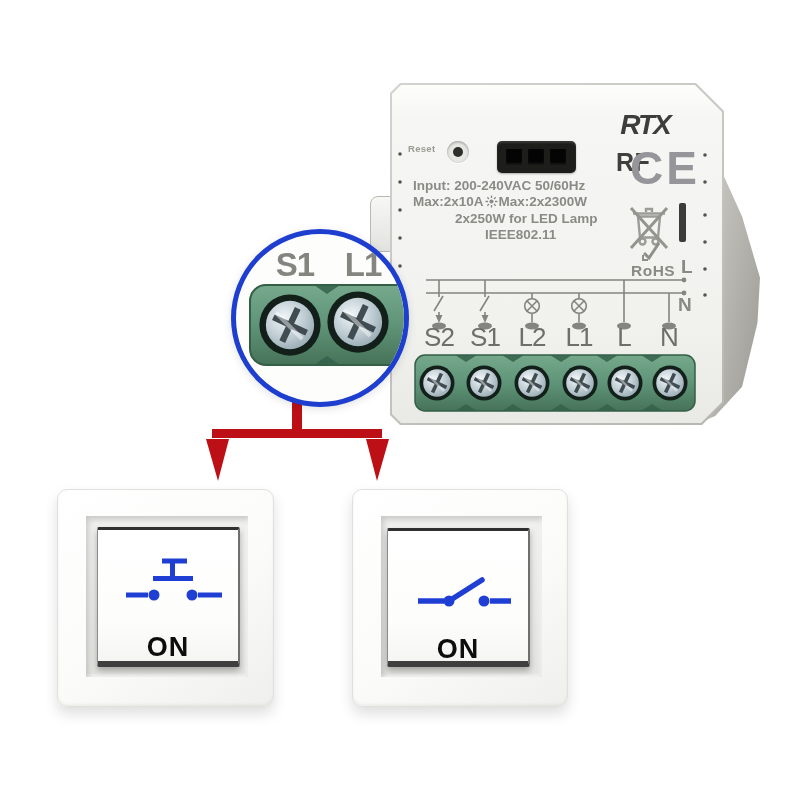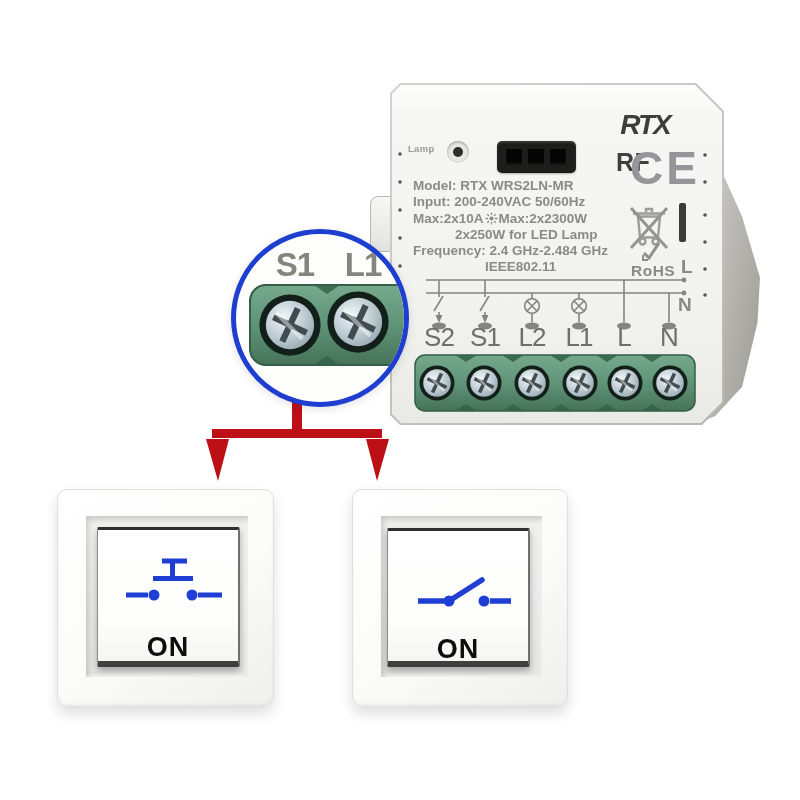--- a/index.html
+++ b/index.html
@@ -92,45 +92,43 @@
 <body>
 
 <div class="stage">
 
   <div class="device-wing"></div>
   <div class="device-tab"></div>
 
   <div class="device-edge">
     <div class="device-body">
 
-      <div class="reset-label">Lamp</div>
+      <div class="reset-label">Reset</div>
       <div class="reset-hole">
         <div class="pin-dot"></div>
       </div>
       <div class="pin-header">
         <div class="pin pin1"></div>
         <div class="pin pin2"></div>
         <div class="pin pin3"></div>
       </div>
 
       <div class="brand">RTX</div>
       <div class="rf">RF</div>
       <div class="ce">CE</div>
 
       <div class="specs">
-        <div>Model: RTX WRS2LN-MR</div>
         <div>Input: 200-240VAC 50/60Hz</div>
         <div>
           <span>Max:2x10A</span><svg class="lamp-ico" width="13" height="13" viewBox="0 0 13 13">
               <circle cx="6.5" cy="6.5" r="2.1" fill="#8b8b86"></circle>
               <path d="M6.5 .5V3 M6.5 10v2.5 M.5 6.5H3 M10 6.5h2.5 M2.3 2.3L4 4 M9 9l1.7 1.7 M10.7 2.3L9 4 M4 9l-1.7 1.7" stroke="#8b8b86" stroke-width="1.3"></path>
             </svg><span>Max:2x2300W</span>
         </div>
         <div class="spec-indent1">2x250W for LED Lamp</div>
-        <div>Frequency: 2.4 GHz-2.484 GHz</div>
         <div class="spec-indent2">IEEE802.11</div>
       </div>
 
       <svg class="abs" style="left:236px;top:119px" width="42" height="46" viewBox="0 0 40 46">
         <g stroke="#9c9c97" fill="none" stroke-width="2.4">
           <path d="M17 8V5h6v3"></path>
             <path d="M4 9.5h32"></path>
           <path d="M9 12.5h22l-2 21H11z"></path>
           <circle cx="13.5" cy="37.5" r="3"></circle>
             <circle cx="26.5" cy="37.5" r="3"></circle>

